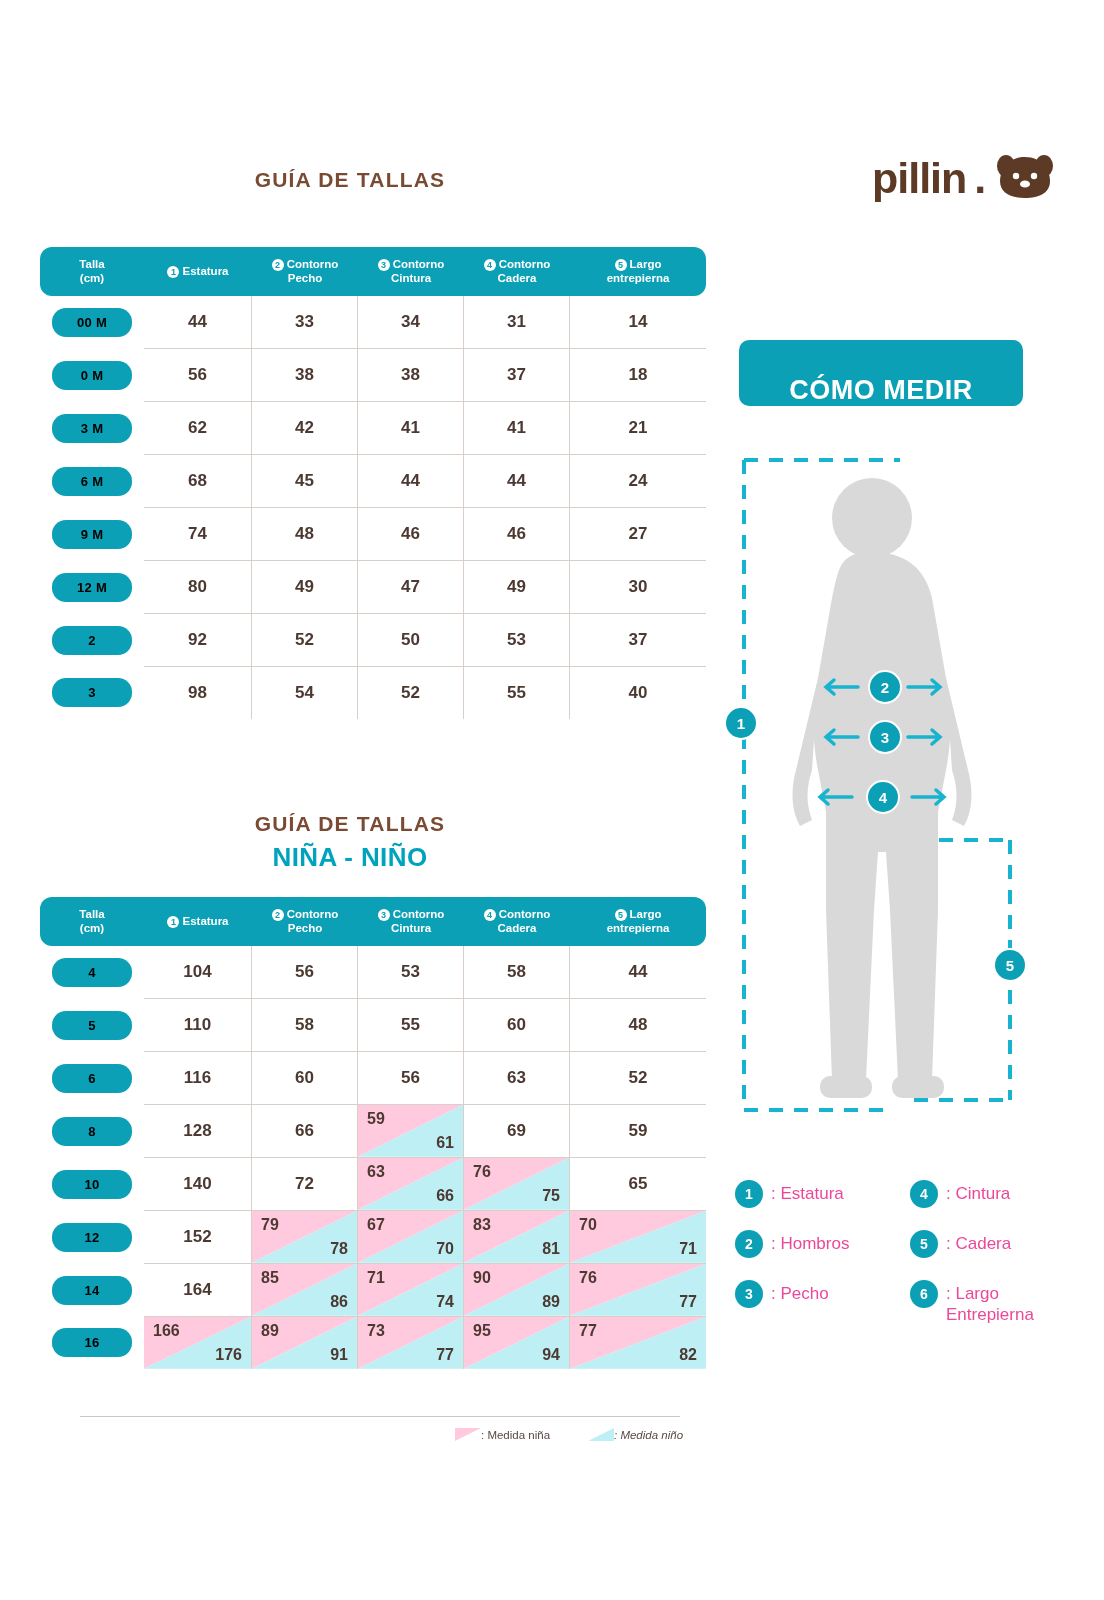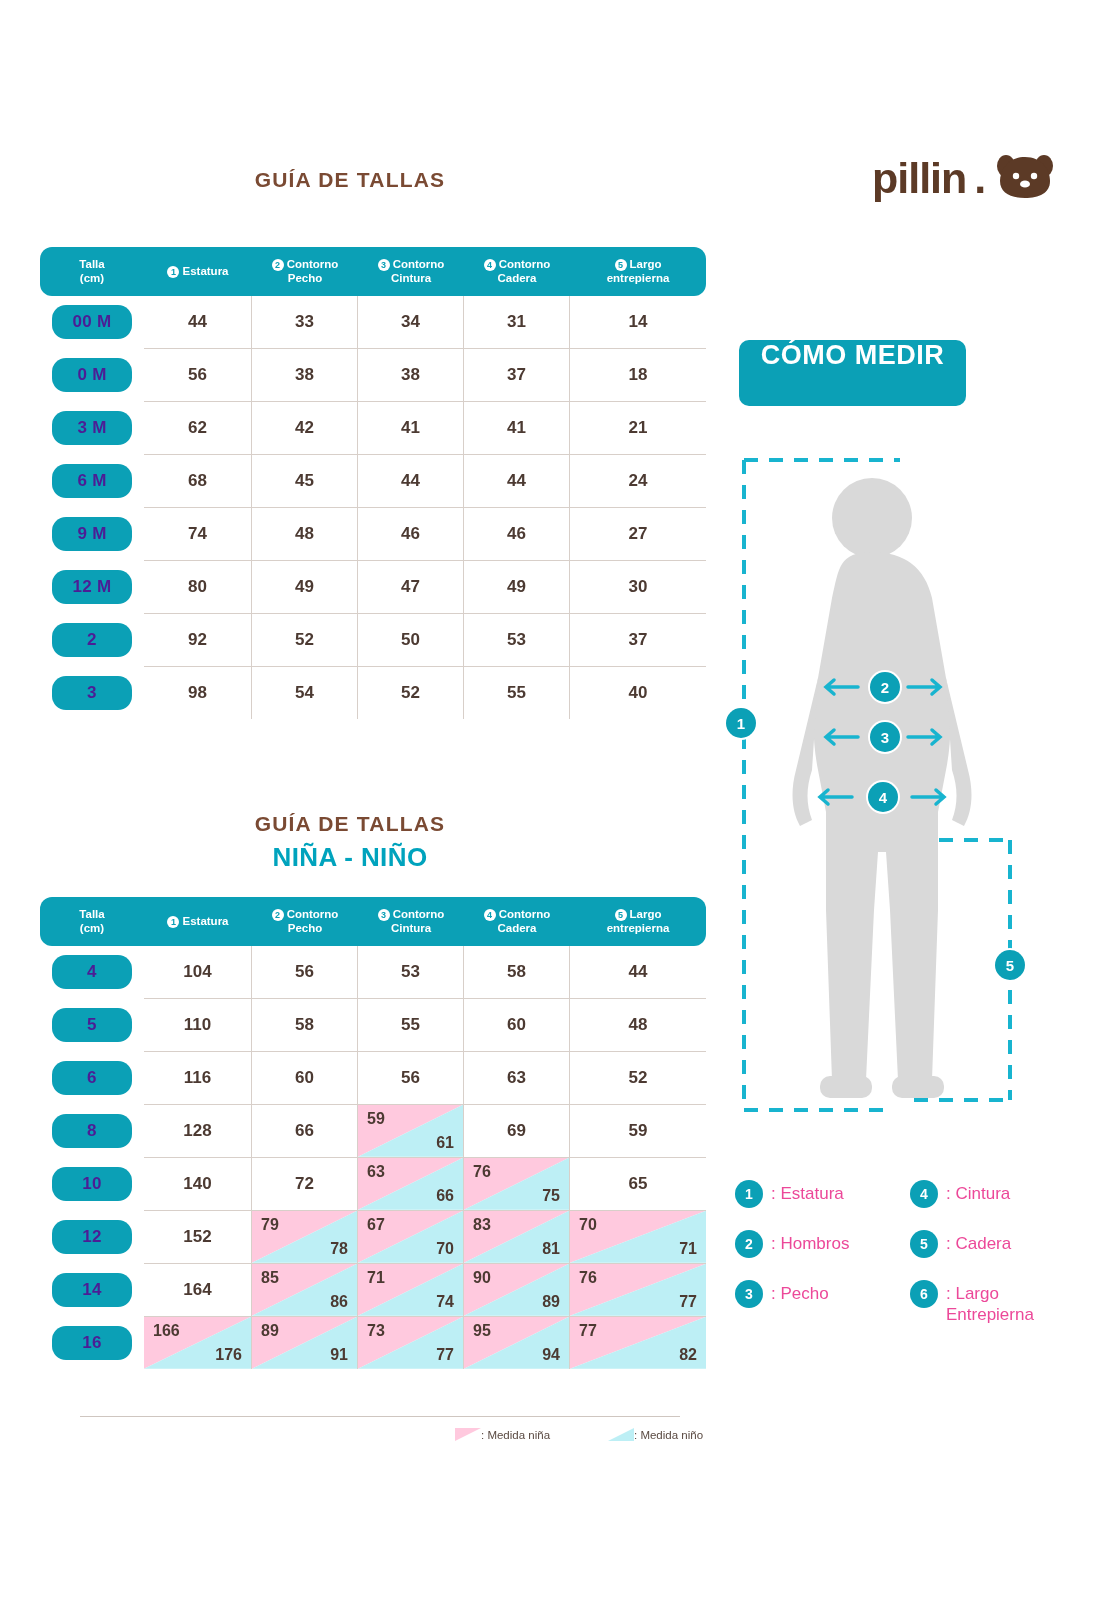--- a/index.html
+++ b/index.html
@@ -41,22 +41,22 @@
     height:52px;text-align:center;font-size:17px;font-weight:700;color:#4c3a32;
     border-bottom:1px solid #d8cfc9;border-right:1px solid #d8cfc9;
     position:relative;padding:0;
   }
   table.sz tbody td.lastcol{border-right:none;}
   table.sz tbody tr:last-child td{border-bottom:none;}
   table.sz tbody td.szcell{
     border:none;width:96px;
   }
   .pill{
-    display:block;width:80px;margin:0 auto;background:#0ba0b6;color:#4c1d95;
-    border-radius:14px;font-size:17px;font-weight:700;padding:7px 0;letter-spacing:.3px;
+    display:block;width:80px;margin:0 auto;background:#0ba0b6;color:#000000;
+    border-radius:14px;font-size:13px;font-weight:700;padding:7px 0;letter-spacing:.3px;
   }
   td.v{width:100px;}
 
   
   .split{position:relative;width:100%;height:100%;}
   .split .g{position:absolute;left:0;top:0;width:100%;height:100%;}
   .split .g.pink{
     background:#ffc9de;
     clip-path:polygon(0 0,100% 0,0 100%);
   }
@@ -76,23 +76,23 @@
   .legend .sw.blue{background:#bdeff5;clip-path:polygon(100% 0,100% 100%,0 100%);}
   .rule{position:absolute;height:1px;background:#cfc6c0;}
 
   
   .brand{position:absolute;left:872px;top:152px;display:flex;align-items:center;gap:8px;}
   .brand .word{font-size:43px;font-weight:800;color:#5c3a26;letter-spacing:-1px;}
   .brand .dot{font-size:43px;font-weight:800;color:#5c3a26;}
 
   
   .howto{
-    position:absolute;left:739px;top:340px;width:227px;height:66px;background:#0ba0b6;
+    position:absolute;left:739px;top:340px;width:284px;height:66px;background:#0ba0b6;
     border-radius:10px;color:#fff;font-size:27px;font-weight:800;letter-spacing:.5px;
-    display:flex;align-items:flex-start;justify-content:center;
+    display:flex;align-items:flex-end;justify-content:center;
   }
   .figure{position:absolute;left:700px;top:440px;width:360px;height:700px;}
   .marker{
     position:absolute;width:30px;height:30px;border-radius:50%;background:#0ba0b6;color:#fff;
     font-size:15px;font-weight:800;display:flex;align-items:center;justify-content:center;
     box-shadow:0 0 0 2px #fff;
   }
 
   
   .keys{position:absolute;left:735px;top:1180px;width:350px;}
@@ -472,21 +472,21 @@
         </tbody>
     </table>
   </div>
 
   <div class="rule" style="left:80px;top:1416px;width:600px;"></div>
 
   <div class="legend" style="left:455px;top:1428px;">
     <span class="sw pink"></span>
     <span>: Medida niña</span>
   </div>
-  <div class="legend" style="left:608px;top:1428px;">
+  <div class="legend" style="left:588px;top:1428px;font-style:italic;">
     <span class="sw blue"></span>
     <span>: Medida niño</span>
   </div>
 
   <div class="howto">
     <span>CÓMO MEDIR</span>
   </div>
 
   <div class="figure">
     <svg width="360" height="700" viewBox="0 0 360 700">

